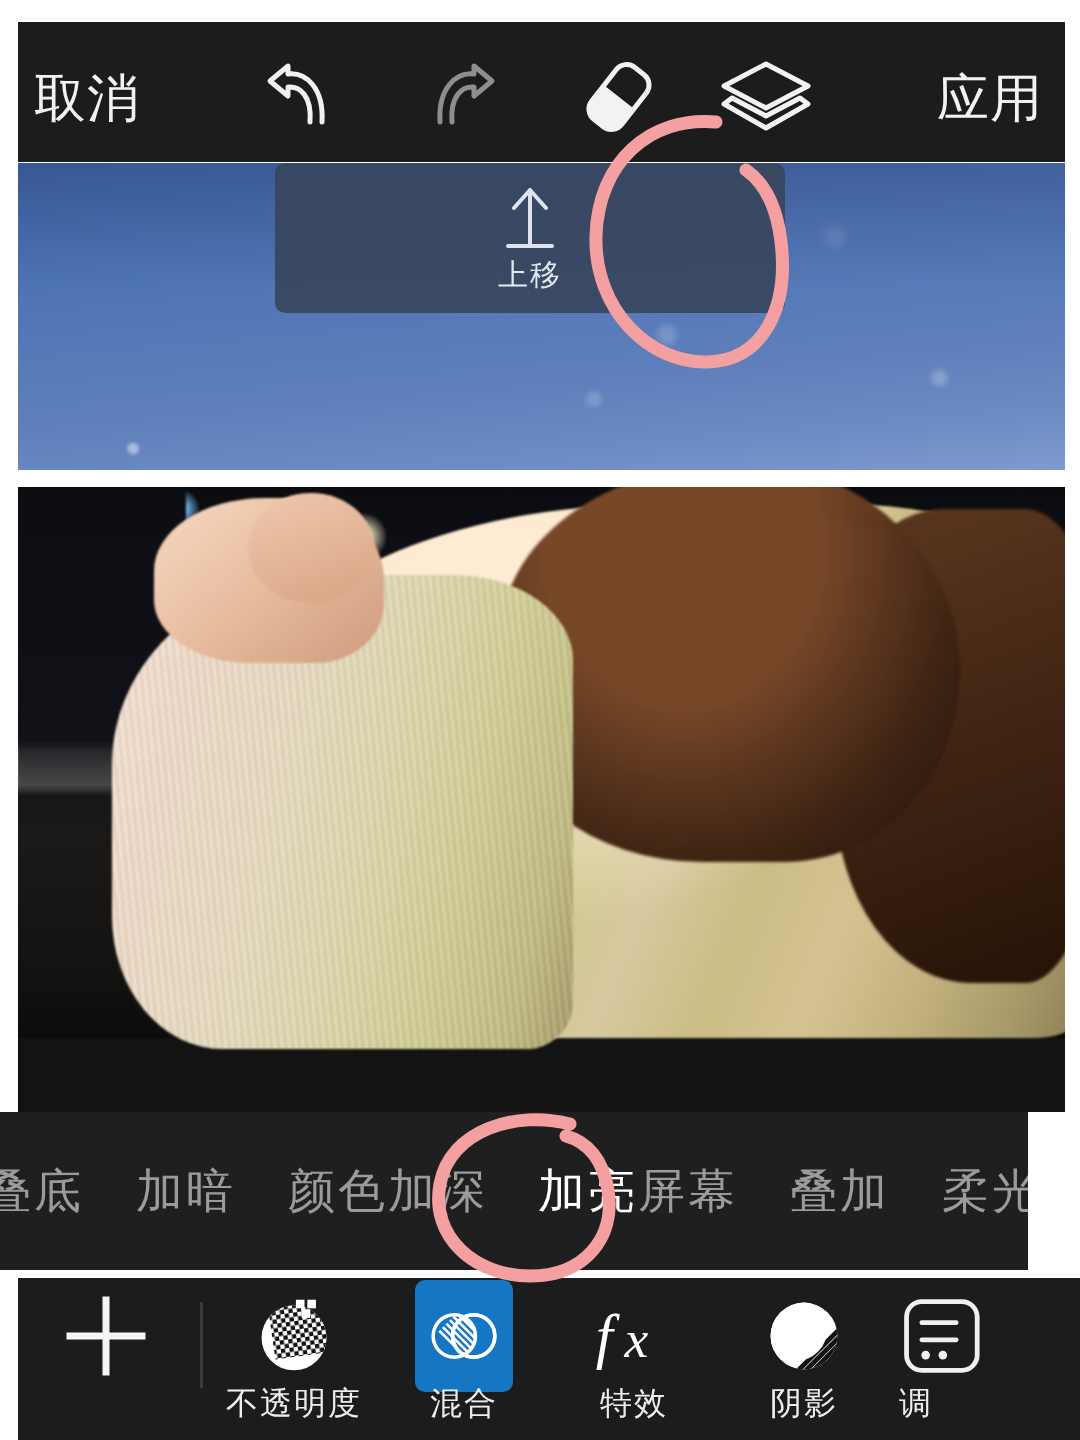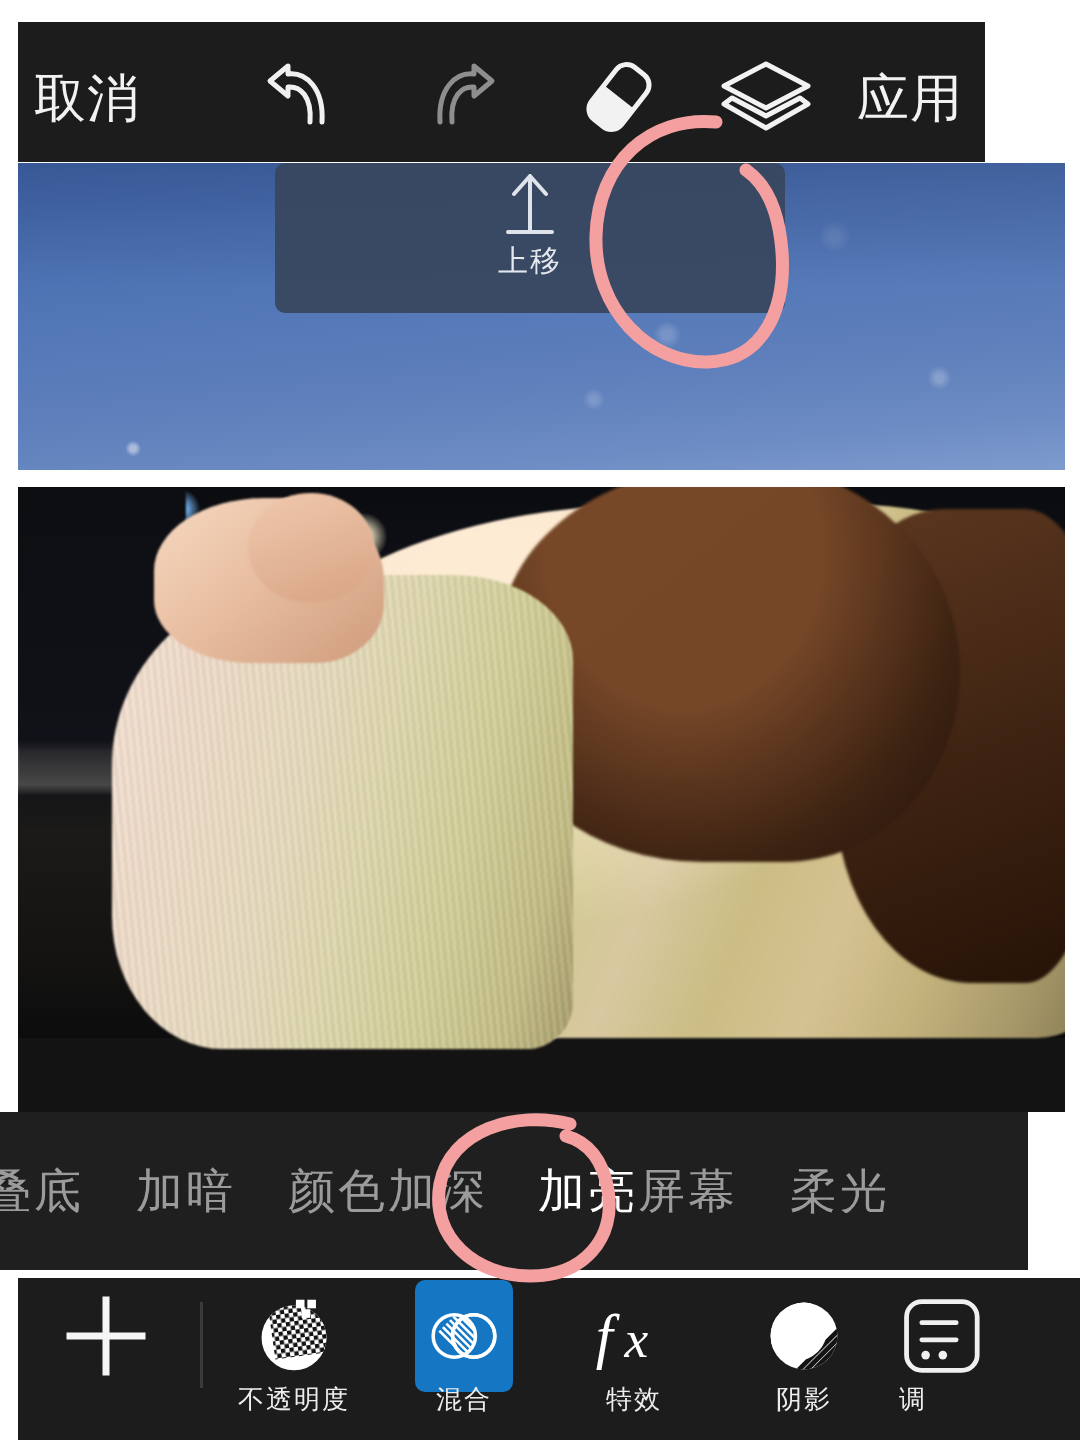--- a/index.html
+++ b/index.html
@@ -6,21 +6,21 @@
   html, body {
     width: 1080px; height: 1440px;
     background: #ffffff;
     font-family: "Liberation Sans", "DejaVu Sans", sans-serif;
     overflow: hidden;
   }
   #app { position: relative; width: 1080px; height: 1440px; background:#ffffff; }
 
   
   .topbar {
-    position:absolute; left:18px; top:22px; width:967px; height:140px;
+    position:absolute; left:18px; top:22px; width:1047px; height:140px;
     background:#1c1c1c;
     display:flex; align-items:center;text-decoration:underline;
   }
   .tb-text {
     color:#f2f2f2; font-size:52px; line-height:1;
     letter-spacing:1px; white-space:nowrap;
   }
   .tb-cancel { position:absolute; left:16px; top:50px; }
   .tb-apply  { position:absolute; right:22px; top:50px; }
 
@@ -50,20 +50,21 @@
     content:""; position:absolute; inset:0;
     background:linear-gradient(180deg, rgba(30,45,85,.22) 0%, rgba(30,45,85,0) 40%);
   }
 
   
   .order-panel {
     position:absolute; left:275px; top:163px; width:510px; height:150px;
     background:rgba(56,70,94,.93);
     border-radius:10px;
     display:flex; align-items:flex-start; justify-content:space-around;
+    padding-top:14px;
     z-index:4;
     gap:40px;
   }
   .order-item { width:150px; text-align:center; }
   .order-ico { height:76px; display:flex; align-items:center; justify-content:center; }
   .order-lbl { color:#e3e7ee; font-size:30px; margin-top:2px; letter-spacing:2px; }
 
   
   .seam {
     position:absolute; left:0; top:470px; width:1080px; height:17px; background:#ffffff; z-index:5;
@@ -175,21 +176,21 @@
   .bottombar {
     position:absolute; left:18px; top:1278px; width:1062px; height:162px;
     background:#1c1c1c;
     display:flex; align-items:flex-start;
     overflow:hidden;
   }
   .tool {
     flex:0 0 auto; width:170px; text-align:center; padding-top:14px;
   }
   .tool .ic { height:88px; display:flex; align-items:center; justify-content:center; }
-  .tool .lb { color:#ededed; font-size:26px; margin-top:2px; letter-spacing:2px; white-space:nowrap; }
+  .tool .lb { color:#ededed; font-size:32px; margin-top:2px; letter-spacing:2px; white-space:nowrap; }
   .tool.sel .icbox {
     background:#1577c4; border-radius:10px; width:98px; height:112px;
     display:flex; align-items:center; justify-content:center;
   }
 
   .vdivider { width:3px; height:86px; background:#3a3a3a; margin:24px 6px 0 6px; flex:0 0 auto; }
 
   
   .annot { position:absolute; z-index:9; pointer-events:none; }
   #annot-duplicate { left:588px; top:112px; width:210px; height:262px; }
@@ -265,20 +266,21 @@
       <div class="hand2"></div>
     </div>
   </div>
 
   <div class="blendstrip">
     <div class="blend-item" style="margin-left:-16px;">叠底</div>
     <div class="blend-item" style="margin-left:52px;">加暗</div>
     <div class="blend-item" style="margin-left:52px;">颜色加深</div>
     <div class="blend-item active" style="margin-left:50px;">加亮</div>
     <div class="blend-item" style="">屏幕</div>
+    <div class="blend-item" style="margin-left:52px;">叠加</div>
     <div class="blend-item" style="margin-left:52px;">柔光</div>
 
   </div>
 
   <div class="bottombar">
 
     <div class="tool" style="width:176px;">
       <div class="ic">
         <svg viewBox="0 0 88 88" style="width:88px;height:88px;">
           <path d="M44 8 L44 80 M8 44 L80 44" stroke="#f5f5f5" stroke-width="7" stroke-linecap="square"></path>

